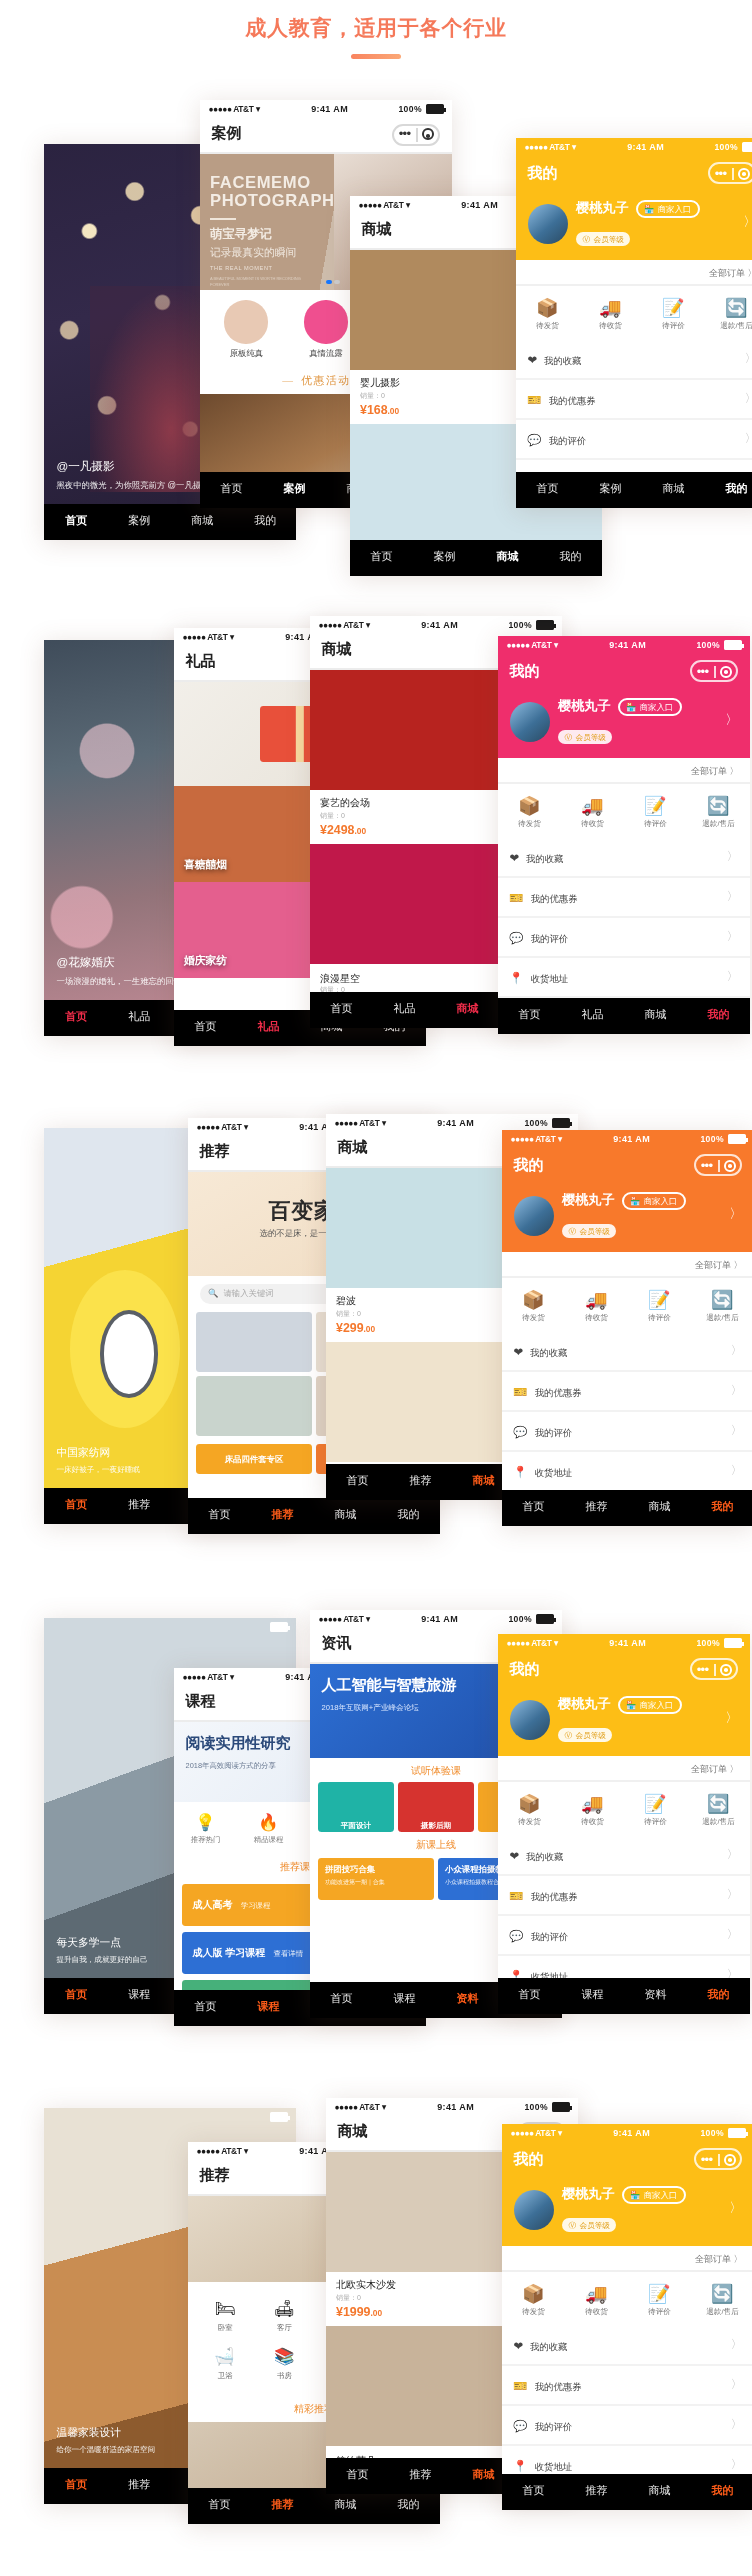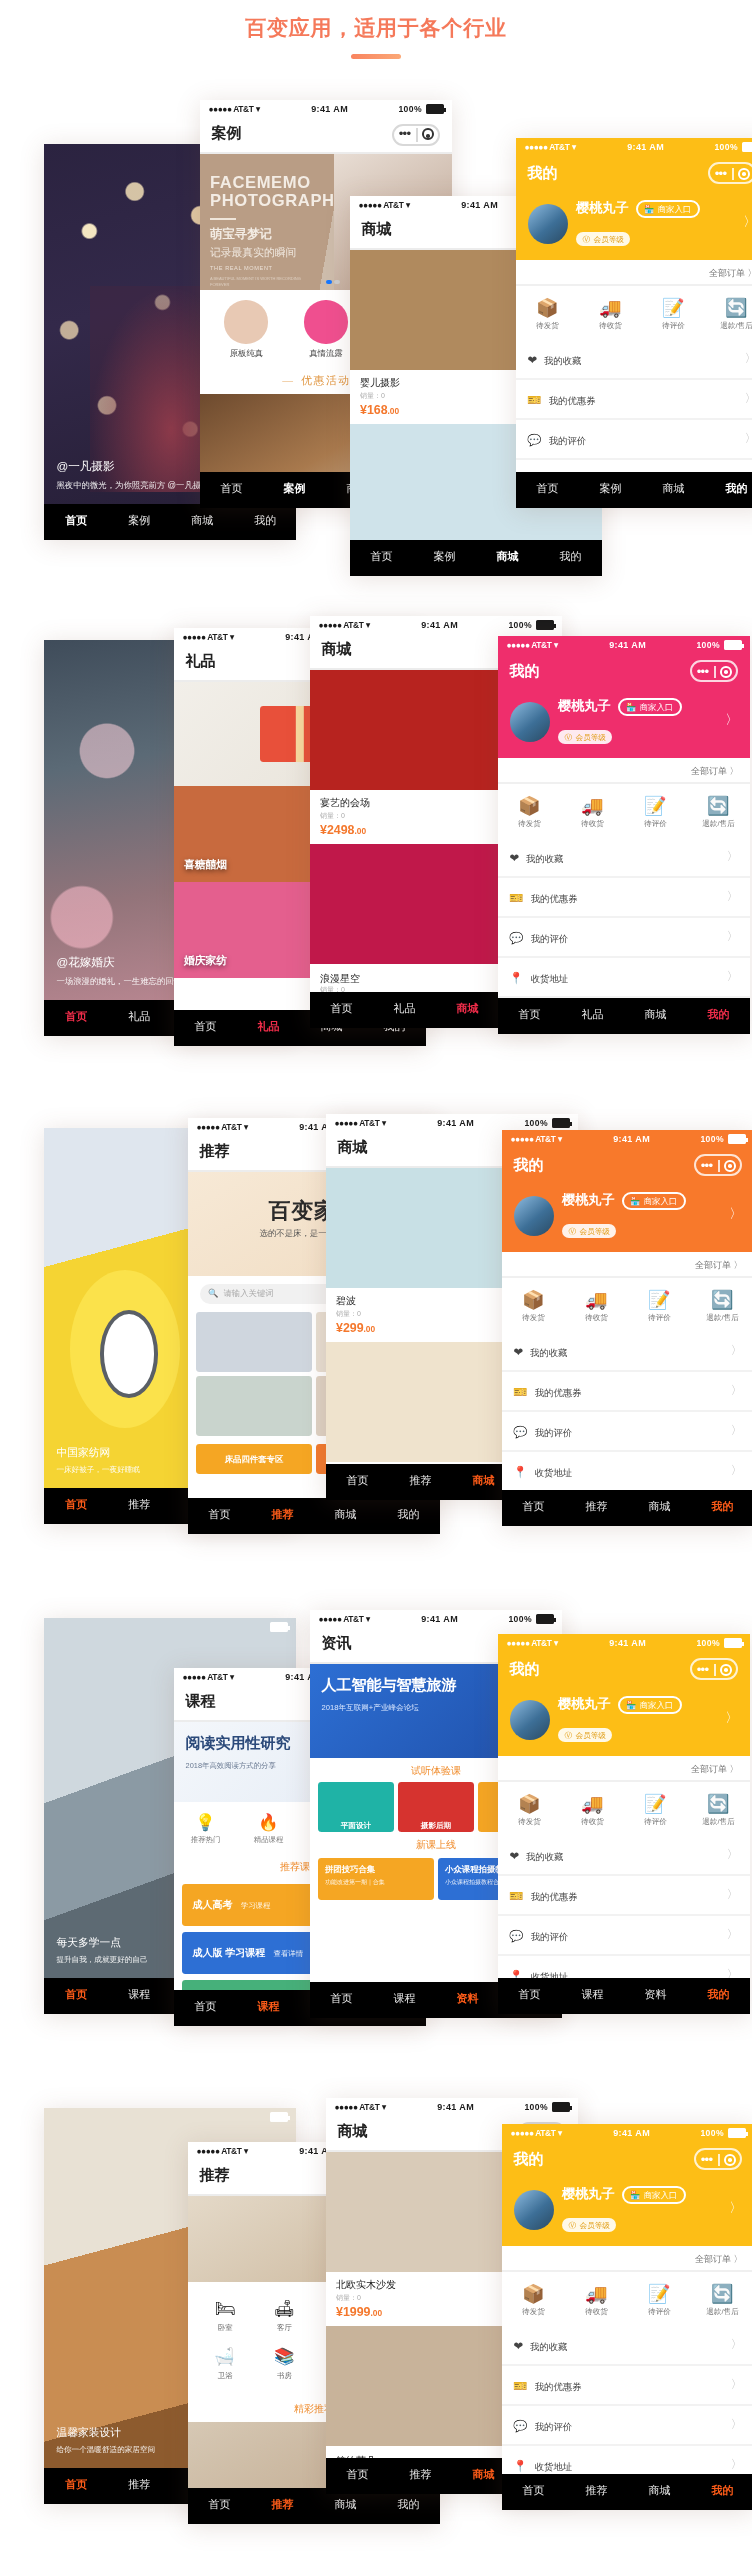--- a/index.html
+++ b/index.html
@@ -252,21 +252,21 @@
   .s5p3{left:163px;top:1049px;width:126px;height:198px;}
   .s5p4{left:251px;top:1062px;width:126px;height:193px;}
   .myhead.gold{background:#fdbe16;}
 </style>
 </head>
 <body>
 
 <div class="page">
 
   <div class="hdr">
-    <div class="hdr-title">百变应用，适用于各个行业</div>
+    <div class="hdr-title">成人教育，适用于各个行业</div>
     <div class="hdr-rule"></div>
   </div>
 
   <div id="sections-root" style="position: absolute; top: 0px; left: 0px; width: 752px; height: 2576px;">
       <div class="section" style="top: 0px; position: absolute; left: 0px; height: 2576px; pointer-events: none;">
         <div class="stage" style="height: 499px; transform-origin: 0px 0px; transform: scale(2); width: 376px; pointer-events: auto;">
           <div class="phone s1p1" style="pointer-events: auto;">
             <div class="fill bokeh" style="pointer-events: auto;">
               <div class="antler" style="pointer-events: auto;"></div>
             </div>

